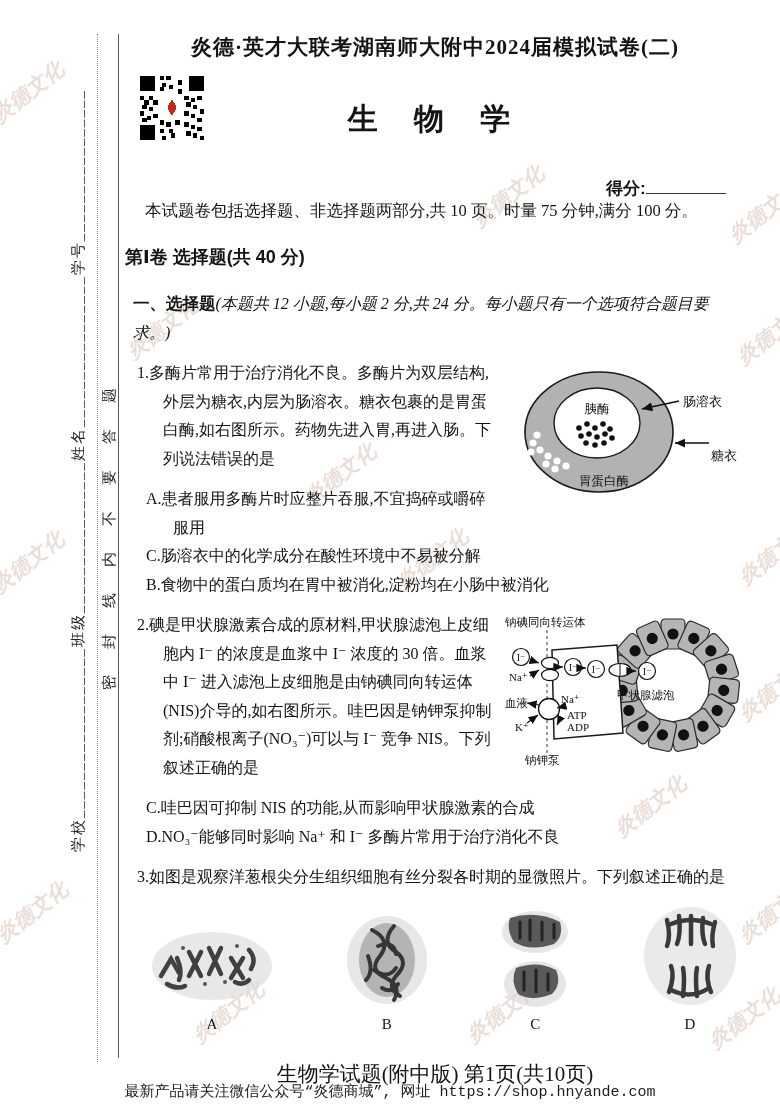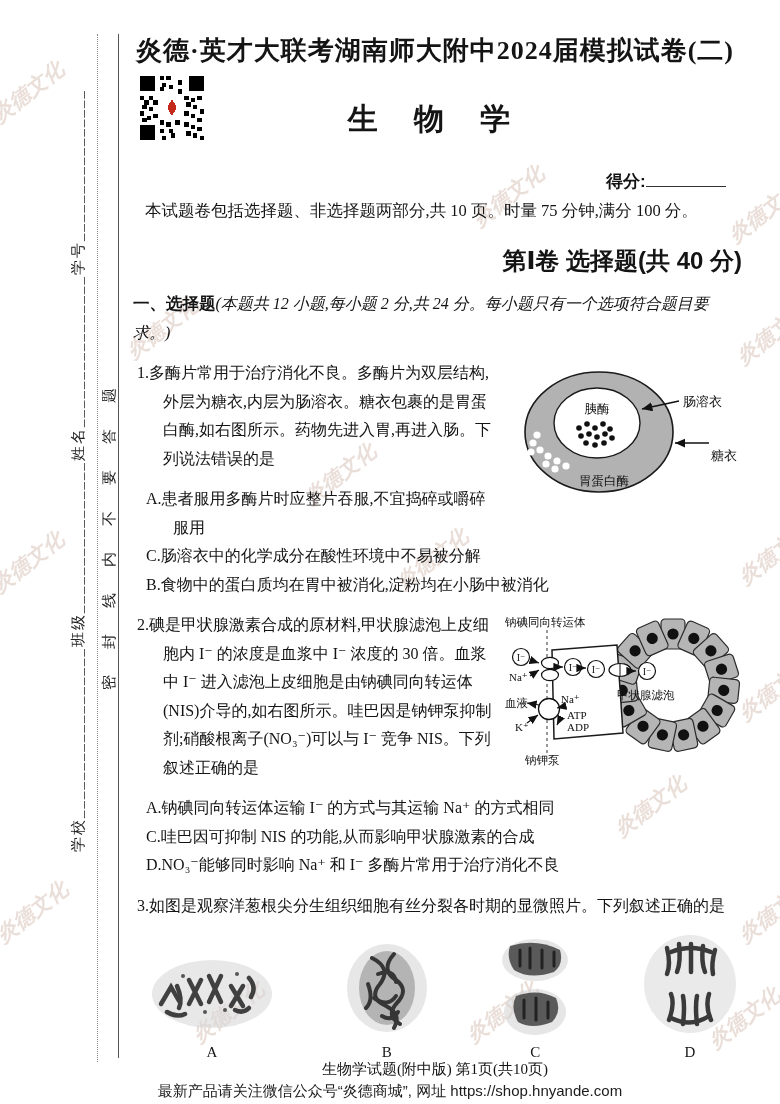--- a/index.html
+++ b/index.html
@@ -10,51 +10,51 @@
       color:rgba(178,136,120,0.28);transform:rotate(-38deg);white-space:nowrap;pointer-events:none;}
   
   .seal-dotted{position:absolute;left:97px;top:34px;height:1028px;border-left:1px dotted #8a8a8a;}
   .seal-solid{position:absolute;left:118px;top:34px;height:1024px;border-left:1.4px solid #555;}
   .v-fields{position:absolute;left:-245px;top:512px;width:646px;height:34px;line-height:34px;
             transform:rotate(-90deg);font-size:15px;letter-spacing:2px;color:#222;white-space:nowrap;text-align:center;}
   .v-warning{position:absolute;left:-62px;top:517px;width:342px;height:18px;line-height:18px;
              transform:rotate(-90deg);font-size:15px;letter-spacing:26px;color:#222;white-space:nowrap;text-align:center;}
   
   .exam-title{position:absolute;left:125px;right:35px;top:33px;text-align:center;
-              font-size:26px;font-weight:bold;letter-spacing:1px;}
+              font-size:21px;font-weight:bold;letter-spacing:1px;}
   .qr{position:absolute;left:140px;top:76px;}
   .subject-title{position:absolute;left:127px;right:35px;top:99px;text-align:center;
                  font-size:30px;font-weight:bold;letter-spacing:14px;
                  font-family:"Liberation Sans","DejaVu Sans",sans-serif;}
-  .score{position:absolute;left:606px;top:170px;font-size:17px;font-weight:bold;
+  .score{position:absolute;left:606px;top:177px;font-size:17px;font-weight:bold;
          font-family:"Liberation Sans","DejaVu Sans",sans-serif;}
   .score-line{display:inline-block;width:80px;border-bottom:1.6px solid #333;height:16px;}
   .intro{position:absolute;left:145px;top:200px;width:590px;font-size:16.5px;}
-  .volume-title{position:absolute;left:125px;right:38px;top:245px;text-align:right;
-                font-size:24px;font-weight:bold;font-family:"Liberation Sans","DejaVu Sans",sans-serif;}
+  .volume-title{position:absolute;left:125px;right:38px;top:245px;text-align:left;
+                font-size:18px;font-weight:bold;font-family:"Liberation Sans","DejaVu Sans",sans-serif;}
   
   .flow{position:absolute;left:125px;top:281px;width:628px;font-size:16px;line-height:28.5px;}
   .part-head{margin:8px;}
   .part-label{font-weight:bold;font-family:"Liberation Sans","DejaVu Sans",sans-serif;font-size:16.5px;}
   .part-note{font-style:italic;}
   .q{margin:0;}
   .stem{padding-left:26px;text-indent:-26px;margin:12px;}
   .opt{margin-left:21px;padding-left:27px;text-indent:-27px;}
   .opt-narrow{max-width:375px;}
   .fig{float:right;margin:2px 0 4px 8px;}
   svg text{font-family:"Liberation Serif","DejaVu Serif",serif;fill:#111;}
   
   .micro-row{display:flex;justify-content:space-between;align-items:flex-end;
              margin:4px 14px 0 22px;}
   .micro{display:flex;flex-direction:column;align-items:center;margin:0;}
   .micro figcaption{font-size:15px;margin-top:2px;}
   
-  .footer-page{position:absolute;left:125px;right:35px;top:1060px;text-align:center;font-size:15px;}
+  .footer-page{position:absolute;left:125px;right:35px;top:1060px;text-align:center;font-size:21px;}
   .footer-promo{position:absolute;left:0;right:0;top:1082px;text-align:center;font-size:15px;color:#1c1c1c;
-                font-family:Liberation Sans, sans-serif;}
+                font-family:Liberation Mono, monospace;}
 </style>
 </head>
 <body>
 
 <div class="page">
 
   <svg width="0" height="0" style="position:absolute">
     <defs>
       <marker id="ah" markerWidth="9" markerHeight="7" refX="8" refY="3.5" orient="auto">
         <path d="M0,0 L8,3.5 L0,7 z" fill="#111"></path>
@@ -297,21 +297,20 @@
         <line x1="24" y1="110" x2="35" y2="102" stroke="#111" stroke-width="1.2" marker-end="url(#ah)"></line>
         <text x="12" y="118" font-size="11">K⁺</text>
         <text x="58" y="90" font-size="11">Na⁺</text>
         <line x1="62" y1="93" x2="54" y2="95" stroke="#111" stroke-width="1.2" marker-end="url(#ah)"></line>
         <text x="64" y="106" font-size="11">ATP</text>
         <text x="64" y="118" font-size="11">ADP</text>
         <line x1="58" y1="104" x2="54" y2="112" stroke="#111" stroke-width="1.2" marker-end="url(#ah)"></line>
         <text x="22" y="151" font-size="11.5">钠钾泵</text>
       </svg>
       <p class="stem"><span>2.</span><span>碘是甲状腺激素合成的原材料,甲状腺滤泡上皮细胞内 I⁻ 的浓度是血浆中 I⁻ 浓度的 30 倍。血浆中 I⁻ 进入滤泡上皮细胞是由钠碘同向转运体(NIS)介导的,如右图所示。哇巴因是钠钾泵抑制剂;硝酸根离子(NO₃⁻)可以与 I⁻ 竞争 NIS。下列叙述正确的是</span></p>
-      <div class="opt">A.钠碘同向转运体运输 I⁻ 的方式与其运输 Na⁺ 的方式相同</div>
       <div class="opt">C.哇巴因可抑制 NIS 的功能,从而影响甲状腺激素的合成</div>
       <div class="opt">D.NO₃⁻能够同时影响 Na⁺ 和 I⁻ 多酶片常用于治疗消化不良</div>
     </div>
 
     <div class="q">
       <p class="stem"><span>3.</span><span>如图是观察洋葱根尖分生组织细胞有丝分裂各时期的显微照片。下列叙述正确的是</span></p>
       <div class="micro-row">
 
         <figure class="micro">
           <svg width="130" height="86" viewBox="0 0 130 86">

